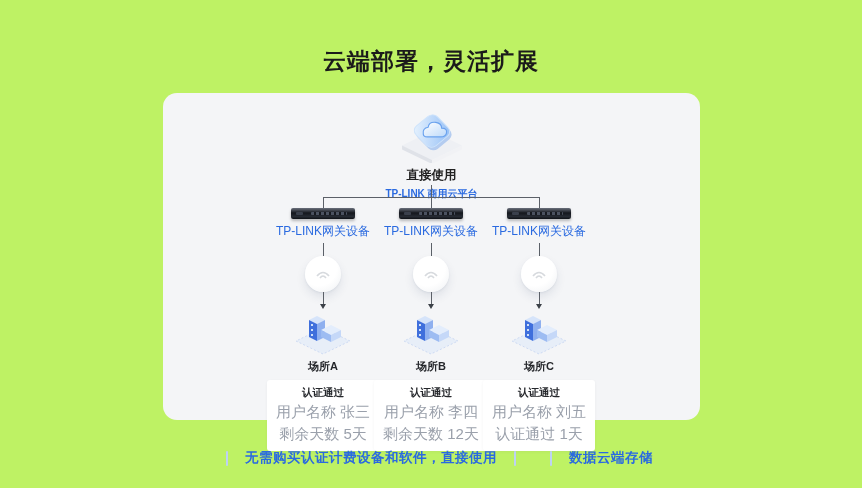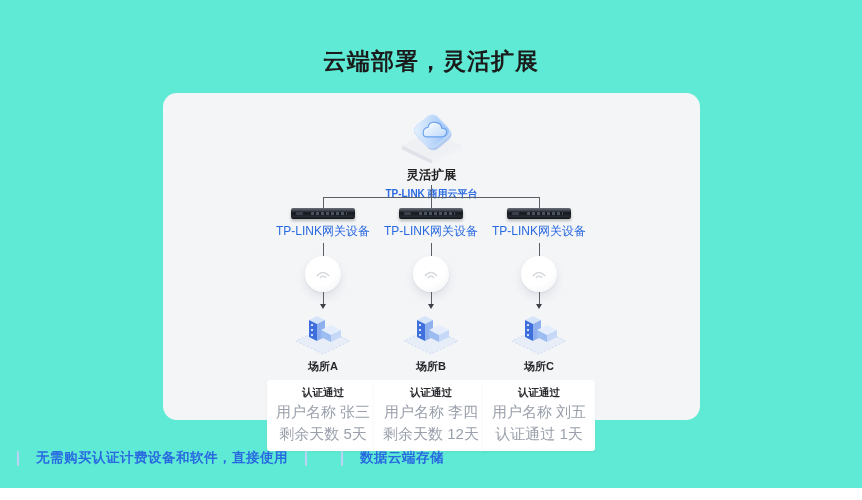--- a/index.html
+++ b/index.html
@@ -1,18 +1,18 @@
 <!DOCTYPE html>
 <html><head>
 <meta charset="utf-8">
 <style>
   * { margin:0; padding:0; box-sizing:border-box; }
   html,body { width:862px; height:500px; background:#ffffff; overflow:hidden;
     font-family:"Liberation Sans","DejaVu Sans",sans-serif; }
-  .stage { position:relative; width:862px; height:488px; background:#5eead4; }
+  .stage { position:relative; width:862px; height:488px; background:#bef264; }
 
   .page-title { position:absolute; top:46px; left:0; width:100%; text-align:center;
     font-size:23px; font-weight:700; color:#1b1b1b; letter-spacing:1px; }
 
   .panel { position:absolute; left:163px; top:93px; width:537px; height:327px;
     background:#f4f5f7; border-radius:14px; }
 
   
   .hub { position:absolute; left:0; top:12px; width:100%;
     display:flex; flex-direction:column; align-items:center; }
@@ -57,21 +57,21 @@
   .building { width:62px; height:48px; margin-top:1px; }
   .site-label { margin-top:1px; font-size:11px; font-weight:700; color:#25272b; }
 
   .card { margin-top:6px; background:#ffffff; border-radius:3px; padding:6px 9px 7px;
     min-width:92px; text-align:center; box-shadow:0 1px 3px rgba(60,70,90,.06); }
   .card-title { font-size:10.5px; font-weight:700; color:#25272b; }
   .card-row { margin-top:3px; font-size:15px; color:#9aa0ab; white-space:nowrap; }
 
   
   .footer { position:absolute; left:0; top:449px; width:100%;
-    display:flex; align-items:center; }
+    display:flex; align-items:center; justify-content:center; }
   .footer-item { display:flex; align-items:center; }
   .footer-sep { width:2px; height:15px; background:#bdd2f3; border-radius:1px;
     margin:0 17px; }
   .footer-text { font-size:13.5px; font-weight:700; color:#2a6ae0; letter-spacing:.5px; }
 </style>
 </head>
 <body>
 
 <div class="stage">
 
@@ -98,21 +98,21 @@
 
         <g transform="translate(41,30) scale(1,0.92) rotate(-42)">
           <rect x="-15" y="-15" width="30" height="30" rx="7" fill="#a9c6ef" opacity="0.85"></rect>
         </g>
         <g transform="translate(39,27) scale(1,0.92) rotate(-42)">
           <rect x="-15" y="-15" width="30" height="30" rx="7" fill="url(#tileG)" stroke="#cfe4fb" stroke-width="1"></rect>
         </g>
 
         <path d="M30 30 q-1-6 5-7 q1-6 8-5 q6 1 6 6 q6 0 5 5 q-1 4-6 4 l-14 0 q-4 0-4-3 z" fill="url(#cloudG)" stroke="#6aa2ee" stroke-width="1.2"></path>
       </svg>
-      <div class="hub-label">灵活扩展</div>
+      <div class="hub-label">直接使用</div>
       <div class="hub-platform">TP-LINK 商用云平台</div>
     </div>
 
     <div class="line tree-stub"></div>
     <div class="line tree-hbar"></div>
     <div class="line tree-b1"></div>
     <div class="line tree-b2"></div>
     <div class="line tree-b3"></div>
 
     <div class="col col-a">

